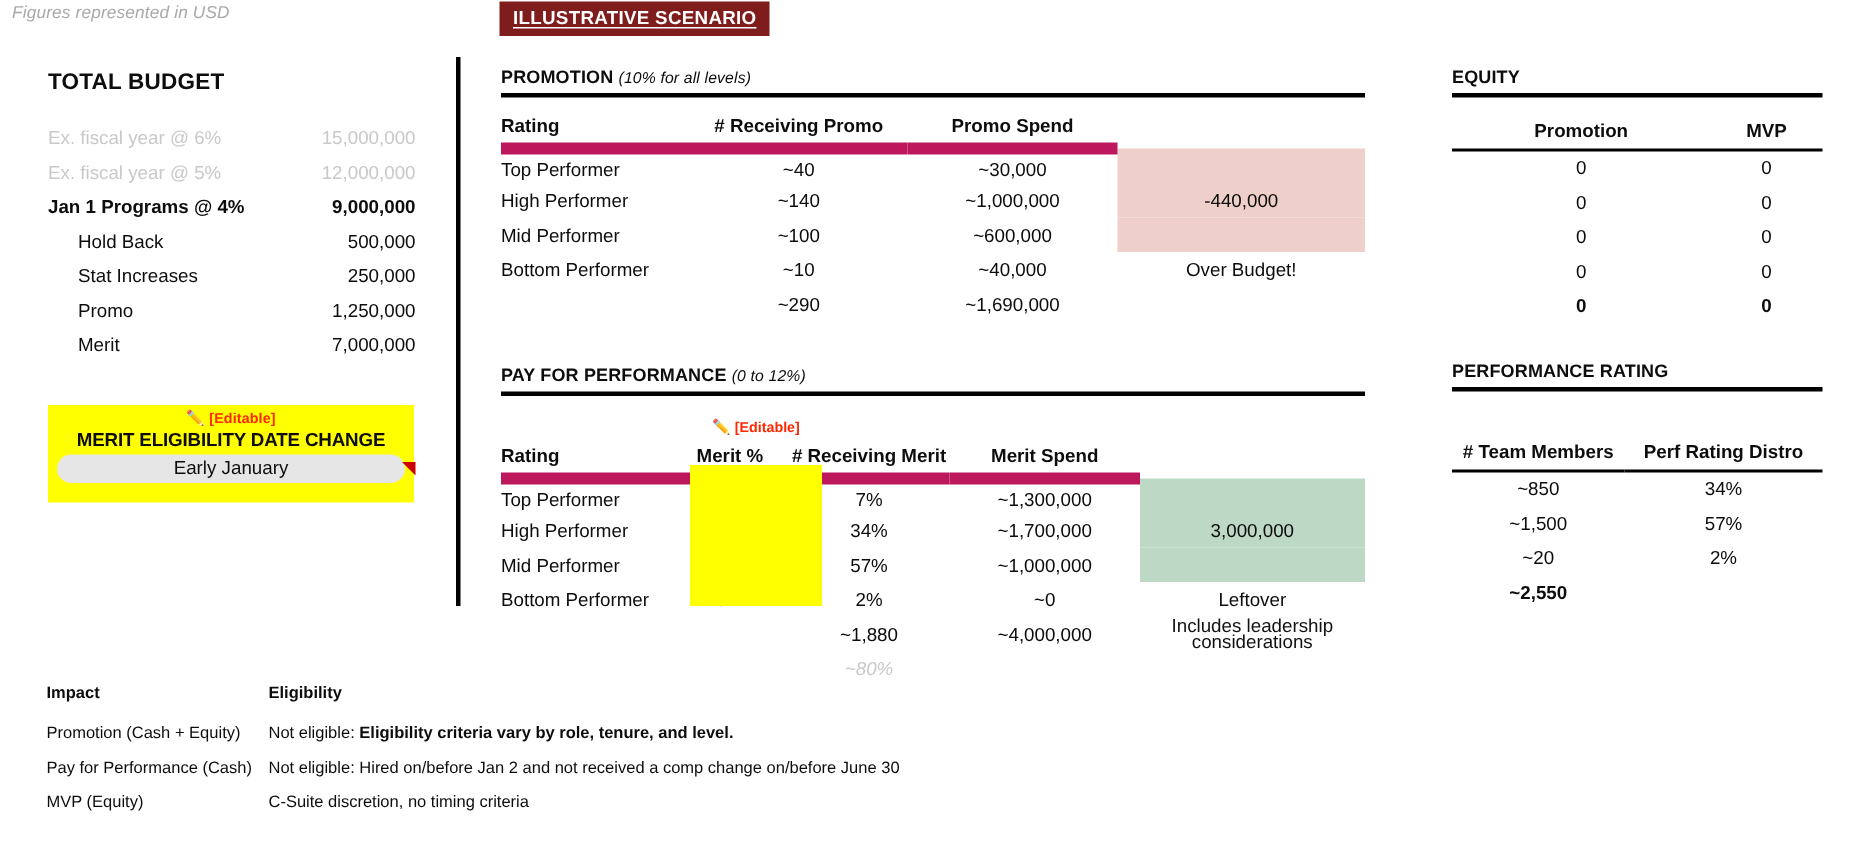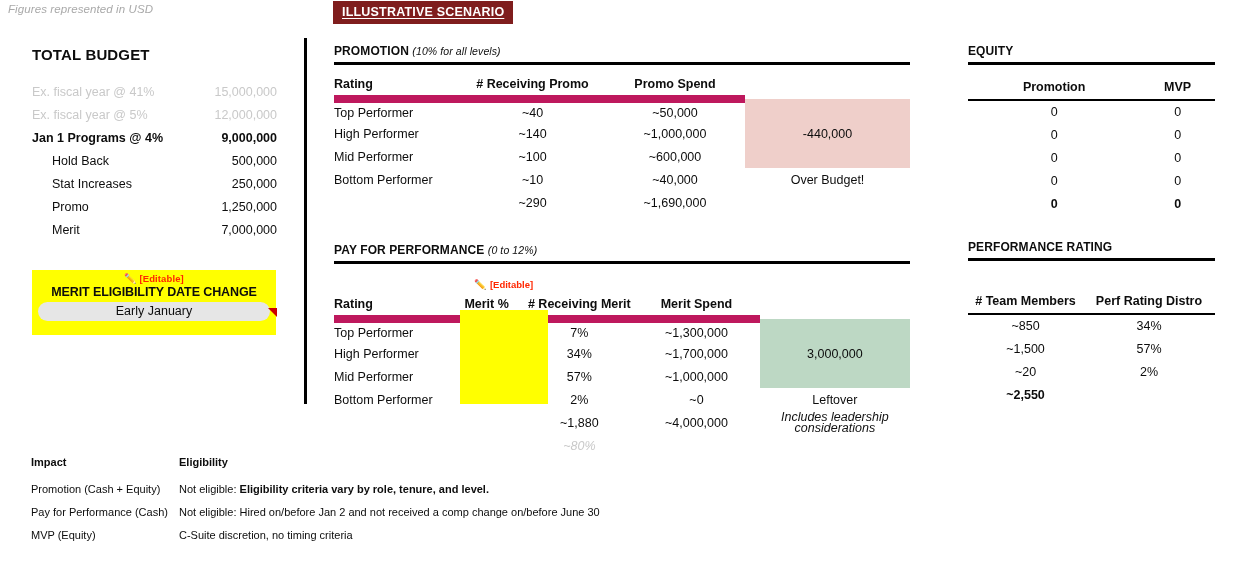--- a/index.html
+++ b/index.html
@@ -121,21 +121,20 @@
   
   .hl-pink { background: #efcfca; }
   .hl-green { background: #bdd8c4; }
   .hl-val {
     font-size: 17px; font-weight: bold; text-align: center;
   }
   .hl-cap { text-align: center; font-weight: bold; font-size: 12.5px; }
   .hl-sub {
     text-align: center; font-size: 9px; line-height: 11px;
     color: #111;
-    font-style: italic;
   }
 
   
   #editable-tag-merit {
     position: absolute;
     left: 460px; top: 279px;
     width: 88px; text-align: center;
     font-size: 9.5px; font-weight: bold; color: #ff2600;
     white-space: nowrap;
   }
@@ -179,21 +178,21 @@
 <div class="abs" id="figures-note">Figures represented in USD</div>
 
 <div class="abs" id="illustrative-banner">ILLUSTRATIVE SCENARIO</div>
 
 <div class="abs" id="center-divider"></div>
 
 <div class="abs" id="total-budget-block">
   <div class="sect-title" id="total-budget-title">TOTAL BUDGET</div>
 
   <div class="budget-row muted">
-    <span class="lbl">Ex. fiscal year @ 41%</span>
+    <span class="lbl">Ex. fiscal year @ 6%</span>
     <span class="val">15,000,000</span>
   </div>
   <div class="budget-row muted">
     <span class="lbl">Ex. fiscal year @ 5%</span>
     <span class="val">12,000,000</span>
   </div>
   <div class="budget-row strong">
     <span class="lbl">Jan 1 Programs @ 4%</span>
     <span class="val">9,000,000</span>
   </div>
@@ -237,21 +236,21 @@
         <tr class="hdr-row">
       <th class="l col-rating">Rating</th>
       <th class="col-b"># Receiving Promo</th>
       <th class="col-c">Promo Spend</th>
       <th class="col-d nb"></th>
       <th class="col-box nb"></th>
     </tr>
     <tr>
       <td class="l">Top Performer</td>
       <td class="c">~40</td>
-      <td class="c">~50,000</td>
+      <td class="c">~30,000</td>
       <td class="hl-pink"></td>
       <td class="hl-pink"></td>
     </tr>
     <tr>
       <td class="l">High Performer</td>
       <td class="c">~140</td>
       <td class="c">~1,000,000</td>
       <td class="hl-pink hl-val" colspan="2">-440,000</td>
     </tr>
     <tr>

